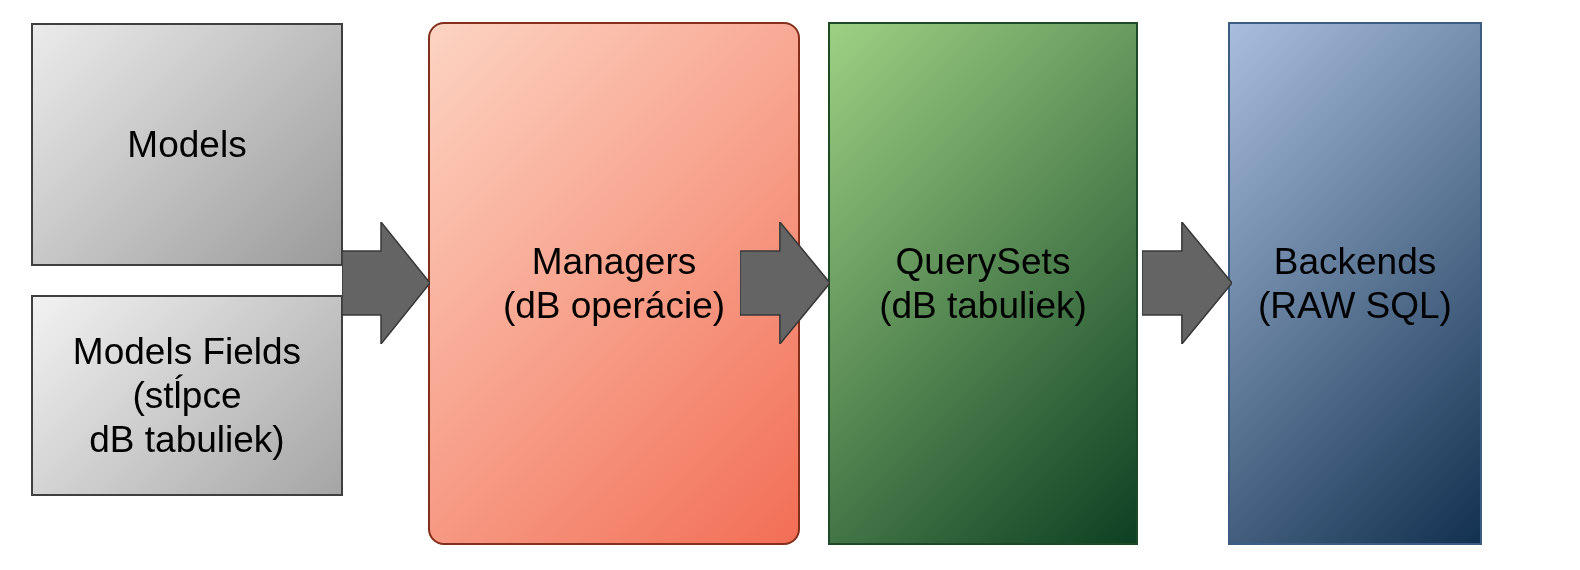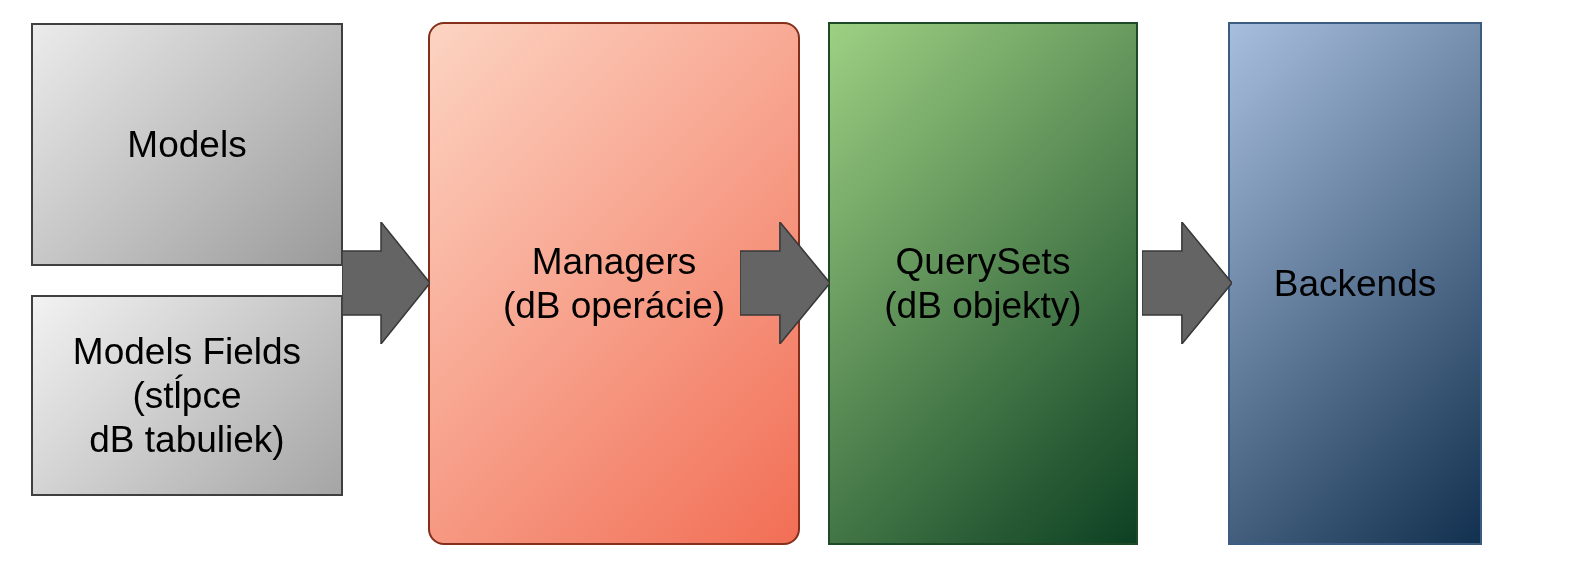--- a/index.html
+++ b/index.html
@@ -59,25 +59,26 @@
     <span>dB tabuliek)</span>
   </div>
 
   <div class="box" style="left: 428px; top: 22px; width: 372px; height: 523px; border-radius: 16px; --from: #fcd4c2; --to: #f26e55; --border: #842e1c;">
     <span>Managers</span>
     <span>(dB operácie)</span>
   </div>
 
   <div class="box" style="left: 828px; top: 22px; width: 310px; height: 523px; align-items: center; --from: #9ed083; --to: #0d4022; --border: #1e4a28;">
     <span>QuerySets</span>
-    <span>(dB objekty)</span>
+    <span>(dB tabuliek)</span>
   </div>
 
   <div class="box" style="left: 1228px; top: 22px; width: 254px; height: 523px; --from: #a8bede; --to: #12304f; --border: #3d5c82;">
     <span>Backends</span>
+    <span>(RAW SQL)</span>
   </div>
 
   <div class="arrow" style="left:342px; top:222px; width:88px; height:122px;">
     <svg viewBox="0 0 88 122" preserveAspectRatio="none">
       <polygon points="0,29 39,29 39,0 88,61 39,122 39,93 0,93"></polygon>
     </svg>
   </div>
 
   <div class="arrow" style="left:740px; top:222px; width:90px; height:122px;">
     <svg viewBox="0 0 88 122" preserveAspectRatio="none">

